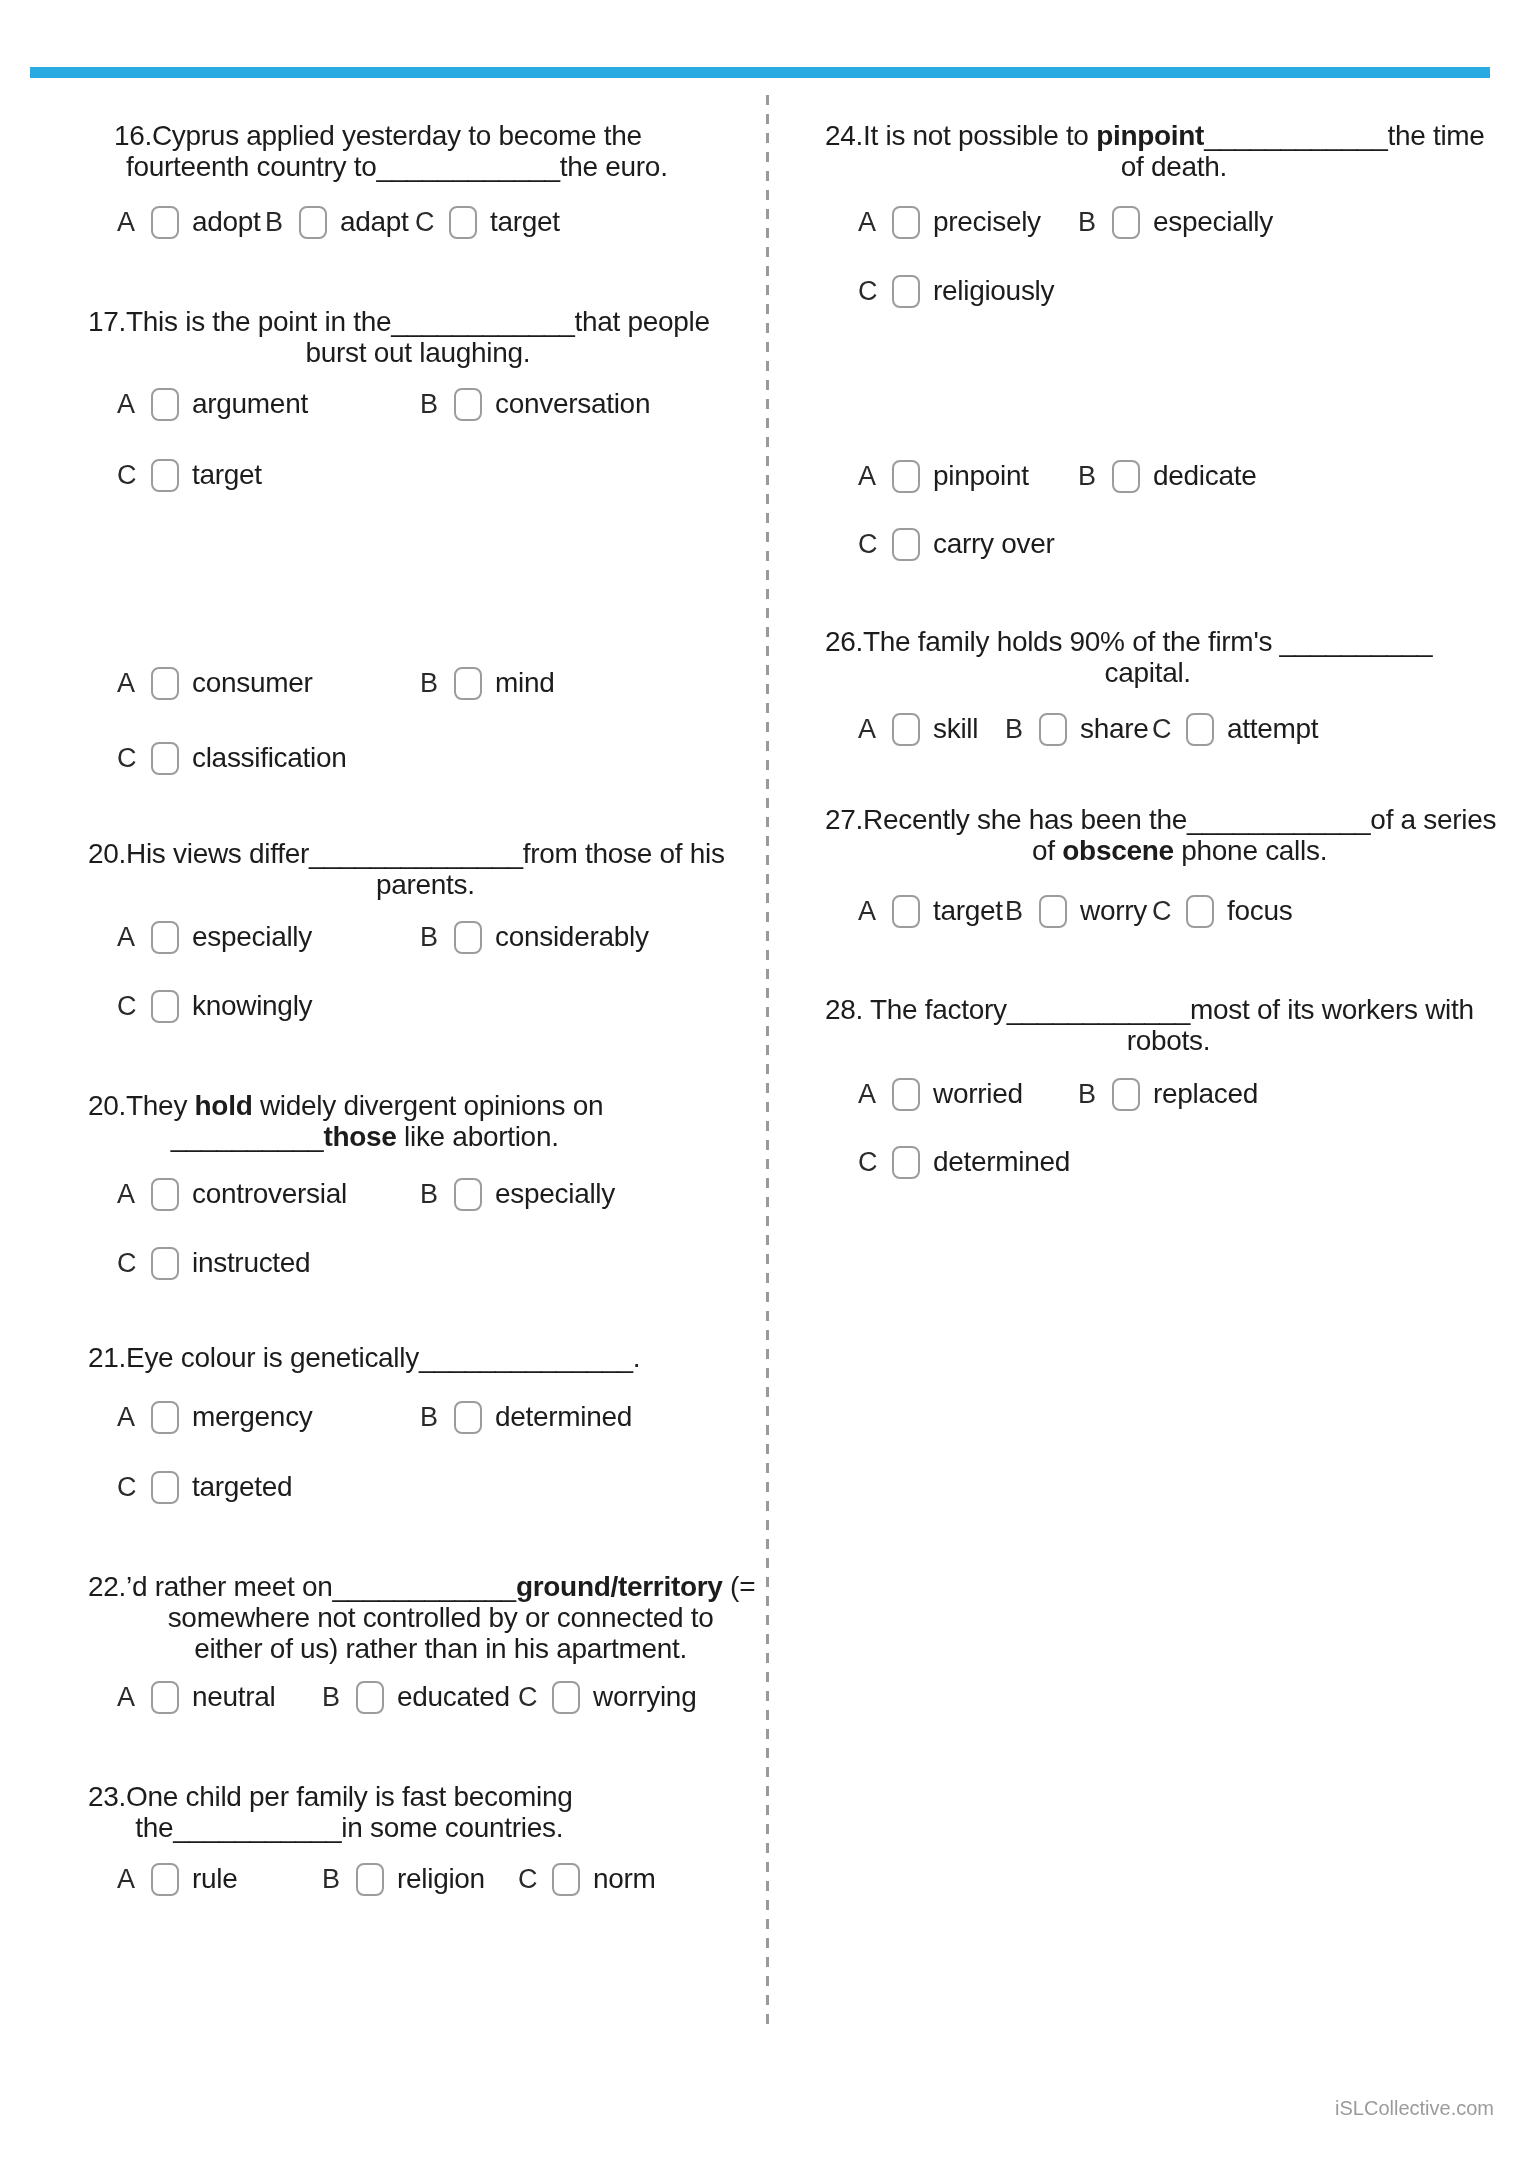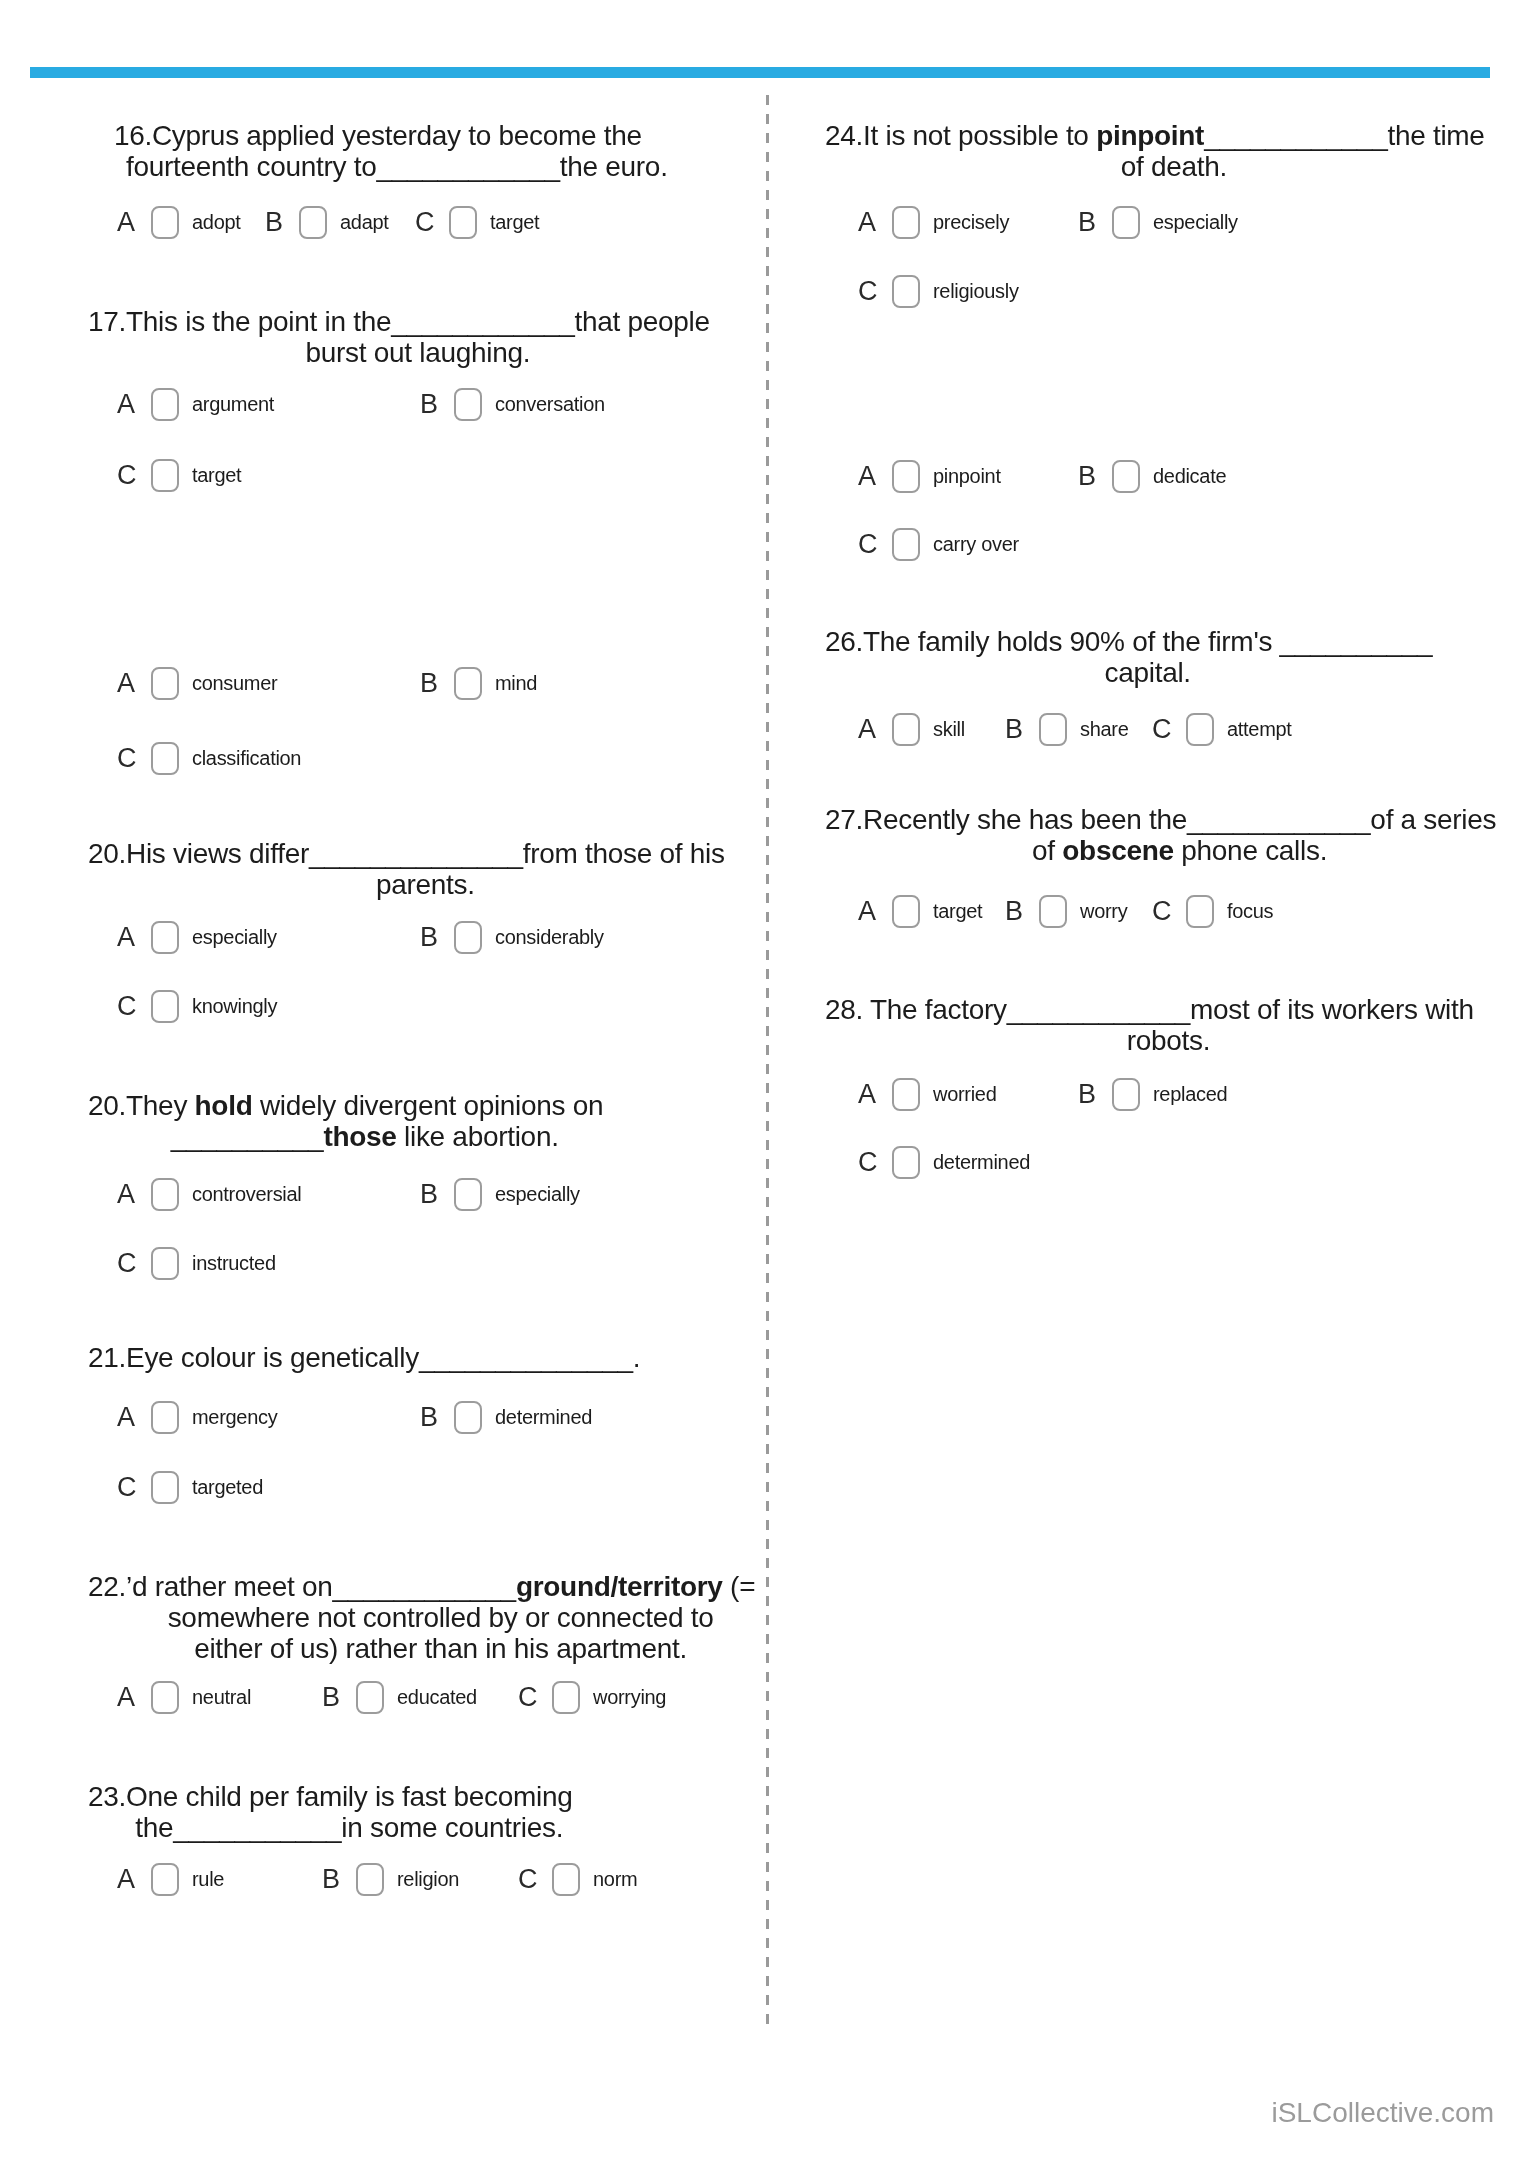--- a/index.html
+++ b/index.html
@@ -34,24 +34,24 @@
   }
   .oletter{
     font-size:27px;color:#2a2a2a;width:24px;margin-right:10px;
     text-align:left;
   }
   .obox{
     width:28px;height:33px;box-sizing:border-box;
     border:2.5px solid #9c9c9c;border-radius:8px;background:#ffffff;
     margin-right:13px;flex:0 0 auto;
   }
-  .olabel{font-size:20px;letter-spacing:-0.3px;color:#1c1c1c;white-space:pre;}
+  .olabel{font-size:28px;letter-spacing:-0.3px;color:#1c1c1c;white-space:pre;}
   #watermark{
     position:absolute;top:2097px;right:38px;
-    font-size:28px;color:#9b9b9b;letter-spacing:0px;
+    font-size:20px;color:#9b9b9b;letter-spacing:0px;
   }
 </style>
 </head>
 <body>
 
 <div id="page">
 
   <div id="accent-bar" style="background: rgb(41, 171, 226);"></div>
   <div id="divider" style="background: repeating-linear-gradient(rgb(154, 154, 154) 0px, rgb(154, 154, 154) 10px, transparent 10px, transparent 19px);"></div>
 

